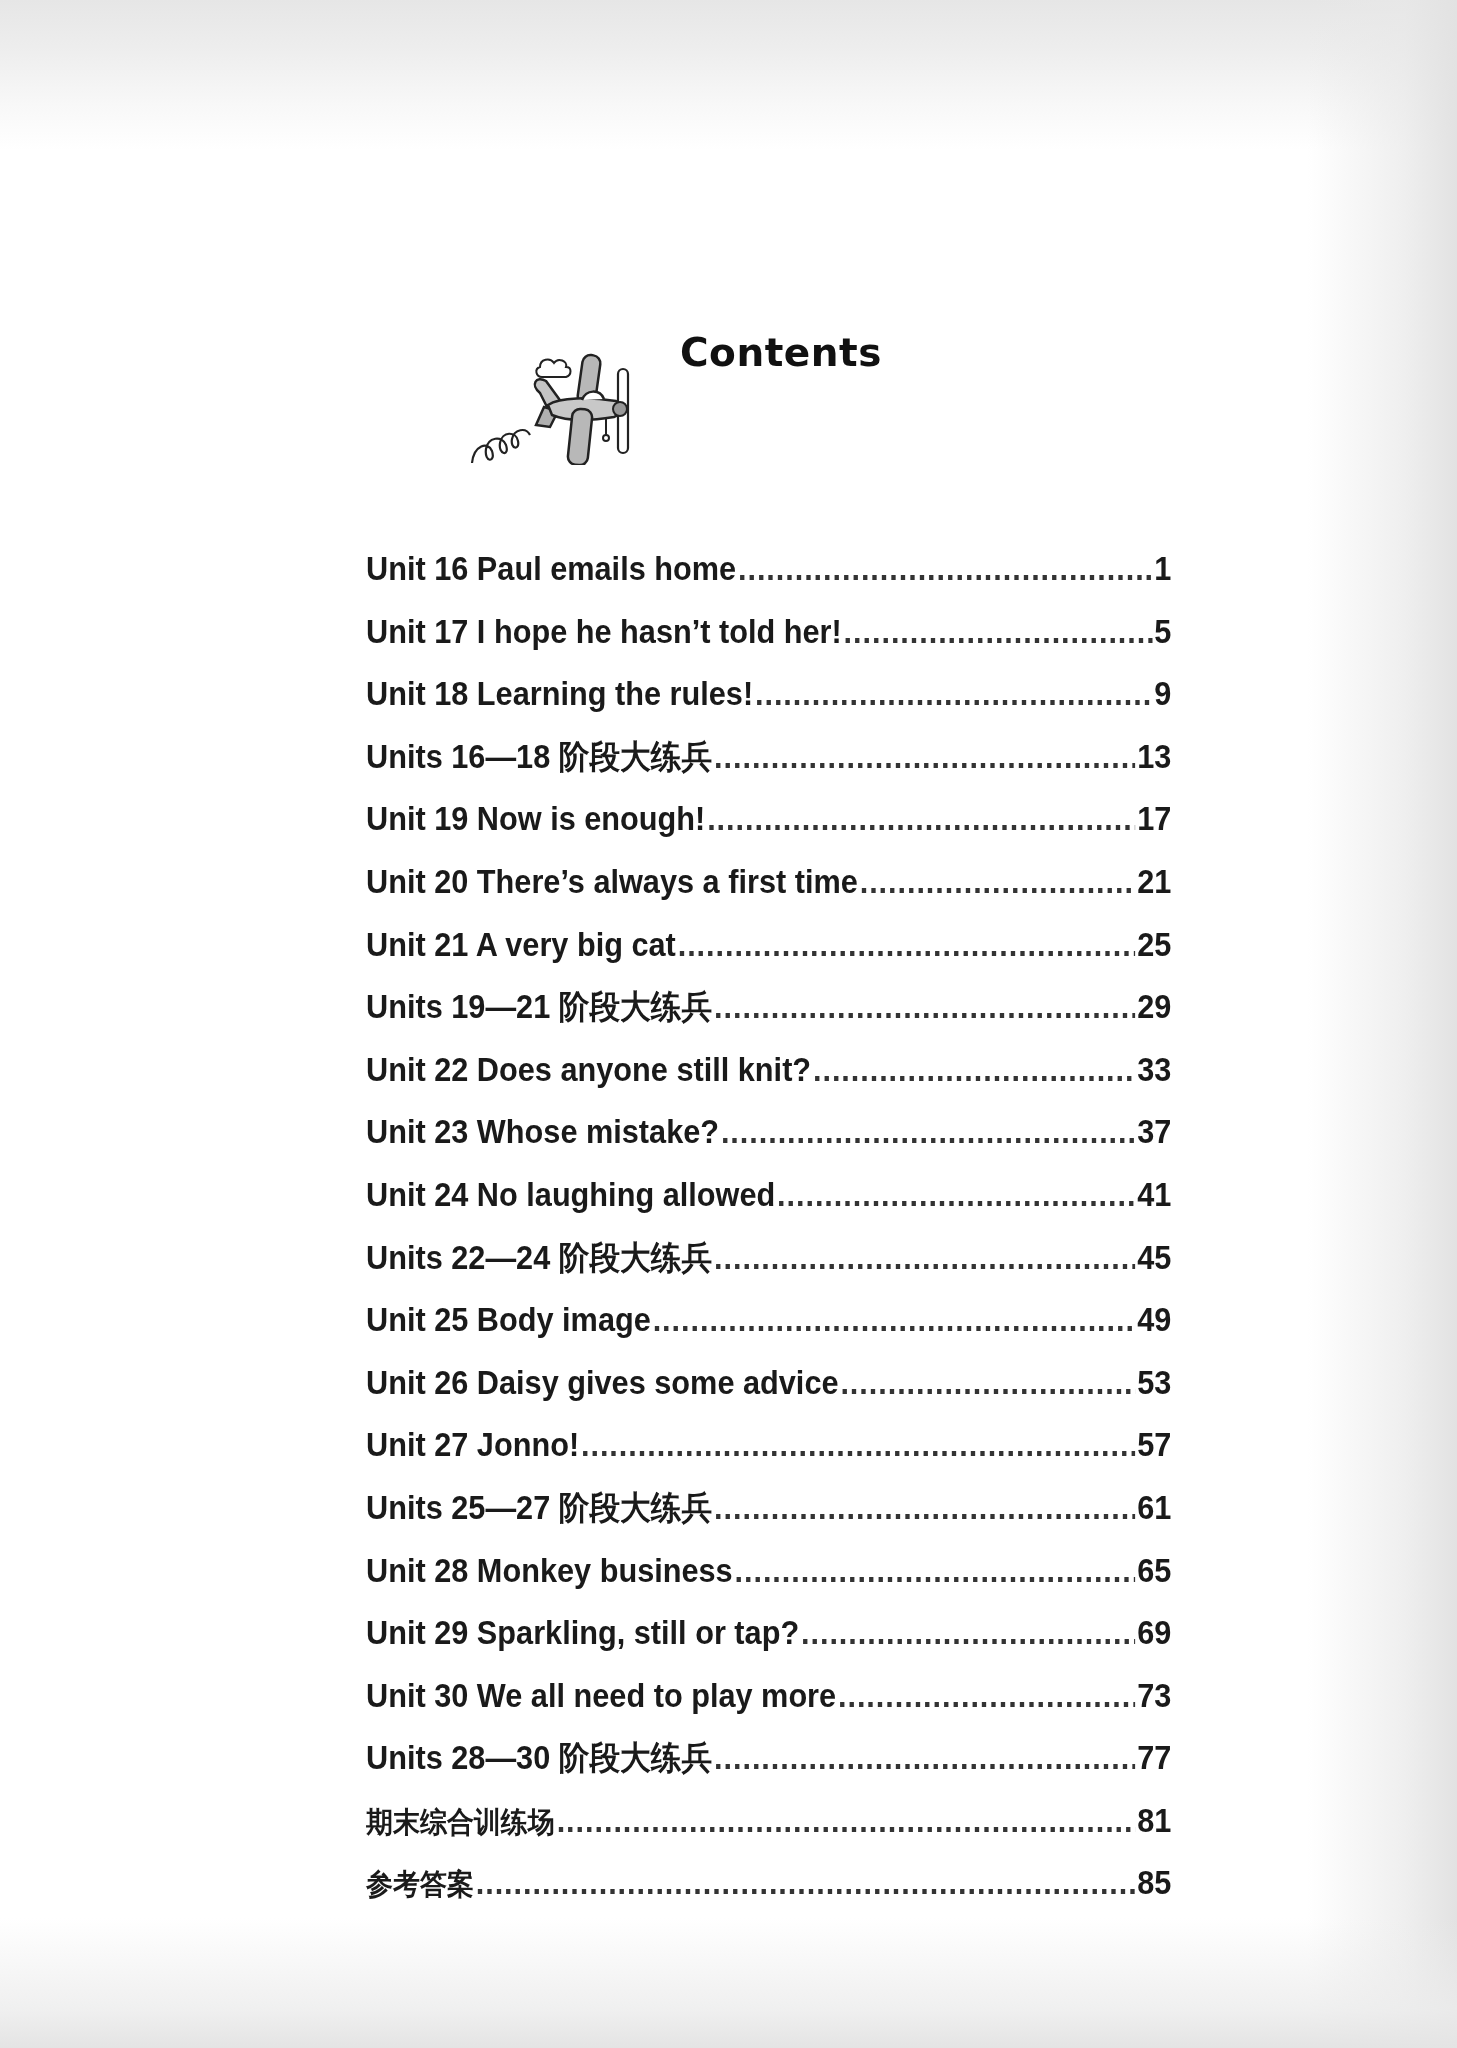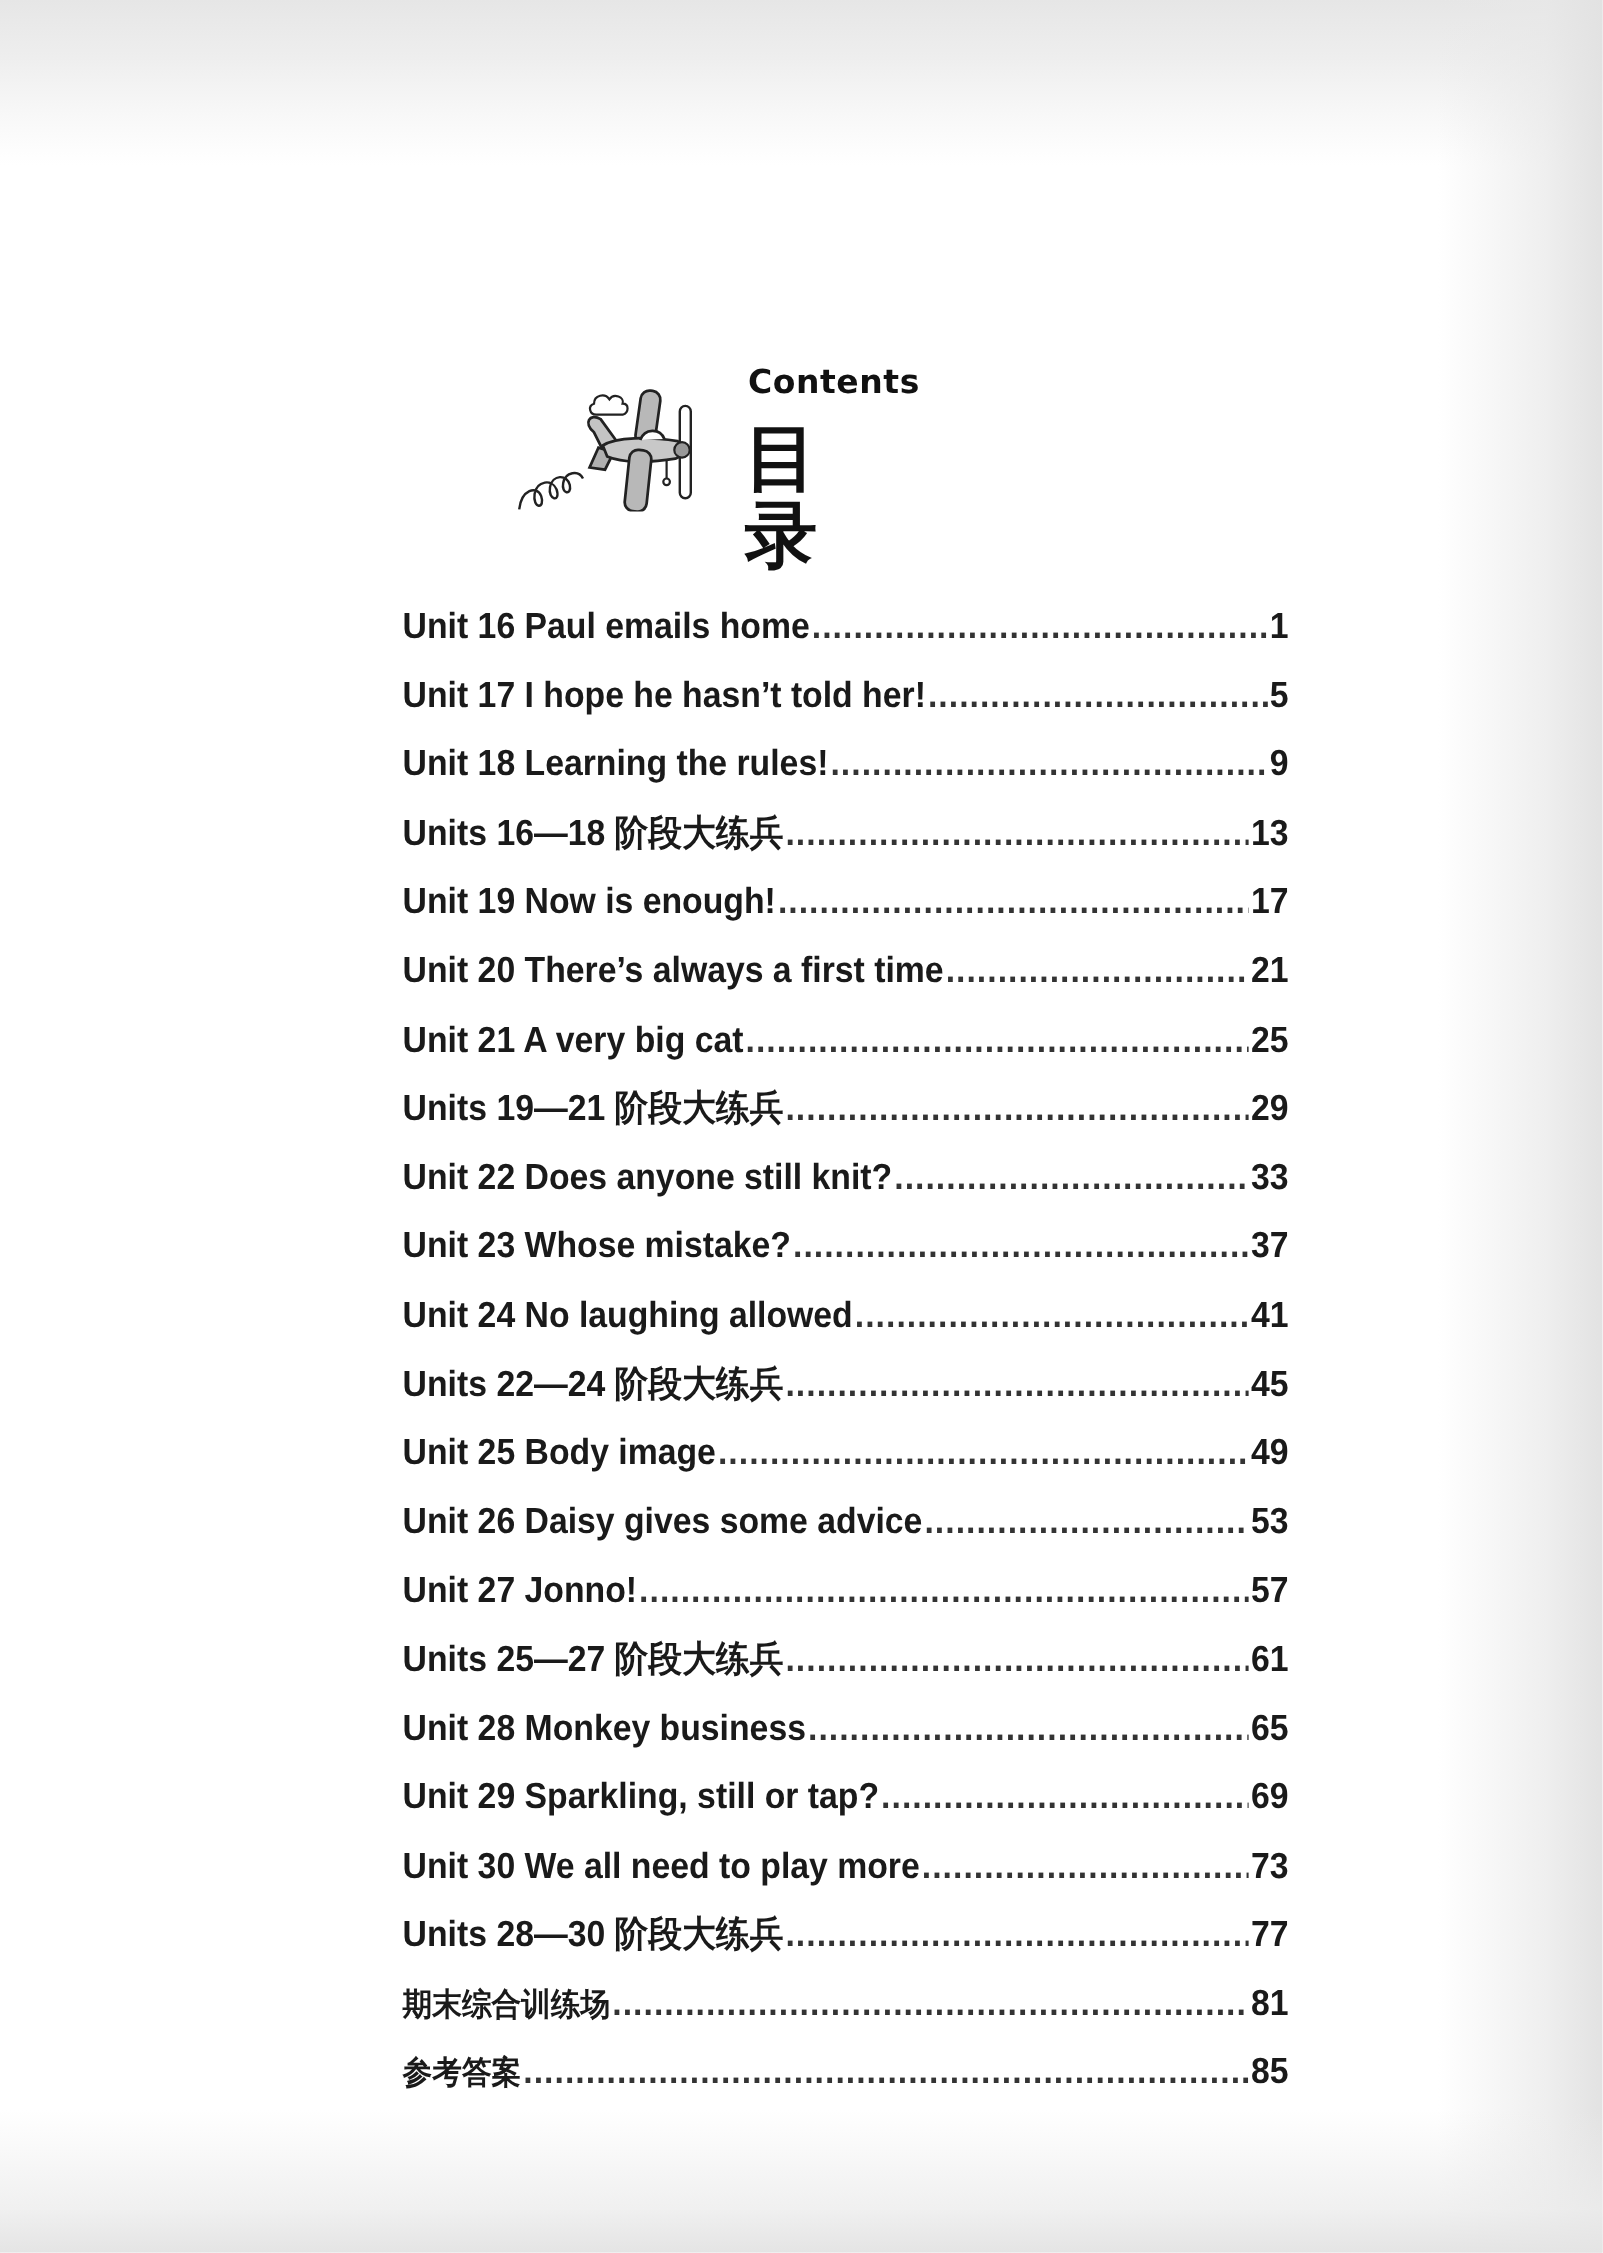--- a/index.html
+++ b/index.html
@@ -18,21 +18,21 @@
     background:linear-gradient(to right, rgba(255,255,255,0) 0%, rgba(232,232,232,0.7) 65%, #e2e2e2 100%);
   }
   .shade-bottom {
     position:absolute; left:0; bottom:0; width:1457px; height:130px;
     background:linear-gradient(to bottom, rgba(255,255,255,0) 0%, rgba(236,236,236,0.8) 70%, #e4e4e4 100%);
   }
   .header { position:absolute; left:470px; top:330px; width:420px; height:130px; }
   .plane { position:absolute; left:0; top:15px; width:160px; height:120px; }
   .title-en {
     position:absolute; left:210px; top:0px;
-    font-family:"DejaVu Sans", sans-serif; font-weight:bold; font-size:30px; letter-spacing:0.5px;
+    font-family:"DejaVu Sans", sans-serif; font-weight:bold; font-size:39px; letter-spacing:0.5px;
     color:#111;
   }
   .title-cn {
     position:absolute; left:207px; top:52px;
     font-family:"DejaVu Sans", sans-serif; font-weight:900; font-size:66px; line-height:70px;
     letter-spacing:62px; color:#111;
   }
   .toc { position:absolute; left:366px; top:538px; width:805px;font-weight:bold; }
   .row {
     display:flex; align-items:baseline; height:62.6px;
@@ -76,21 +76,20 @@
 
     <rect x="100" y="64" width="20" height="56" rx="8" fill="#b8b8b8" stroke="#222" stroke-width="2.5" transform="rotate(6 110 92)"></rect>
 
     <rect x="148" y="24" width="10" height="84" rx="5" fill="#fff" stroke="#222" stroke-width="2.2"></rect>
     <circle cx="150" cy="64" r="7" fill="#999" stroke="#222" stroke-width="2"></circle>
 
     <line x1="136" y1="74" x2="136" y2="90" stroke="#222" stroke-width="2"></line>
     <circle cx="136" cy="93" r="3" fill="#fff" stroke="#222" stroke-width="2"></circle>
   </svg>
   <div class="title-en">Contents</div>
-  <div class="title-cn">目录</div>
 </div>
 
 <div class="toc">
   <div class="row">
       <span class="label">Unit 16 Paul emails home</span>
       <span class="dots"></span>
       <span class="page">1</span>
     </div>
   <div class="row">
       <span class="label">Unit 17 I hope he hasn’t told her!</span>

